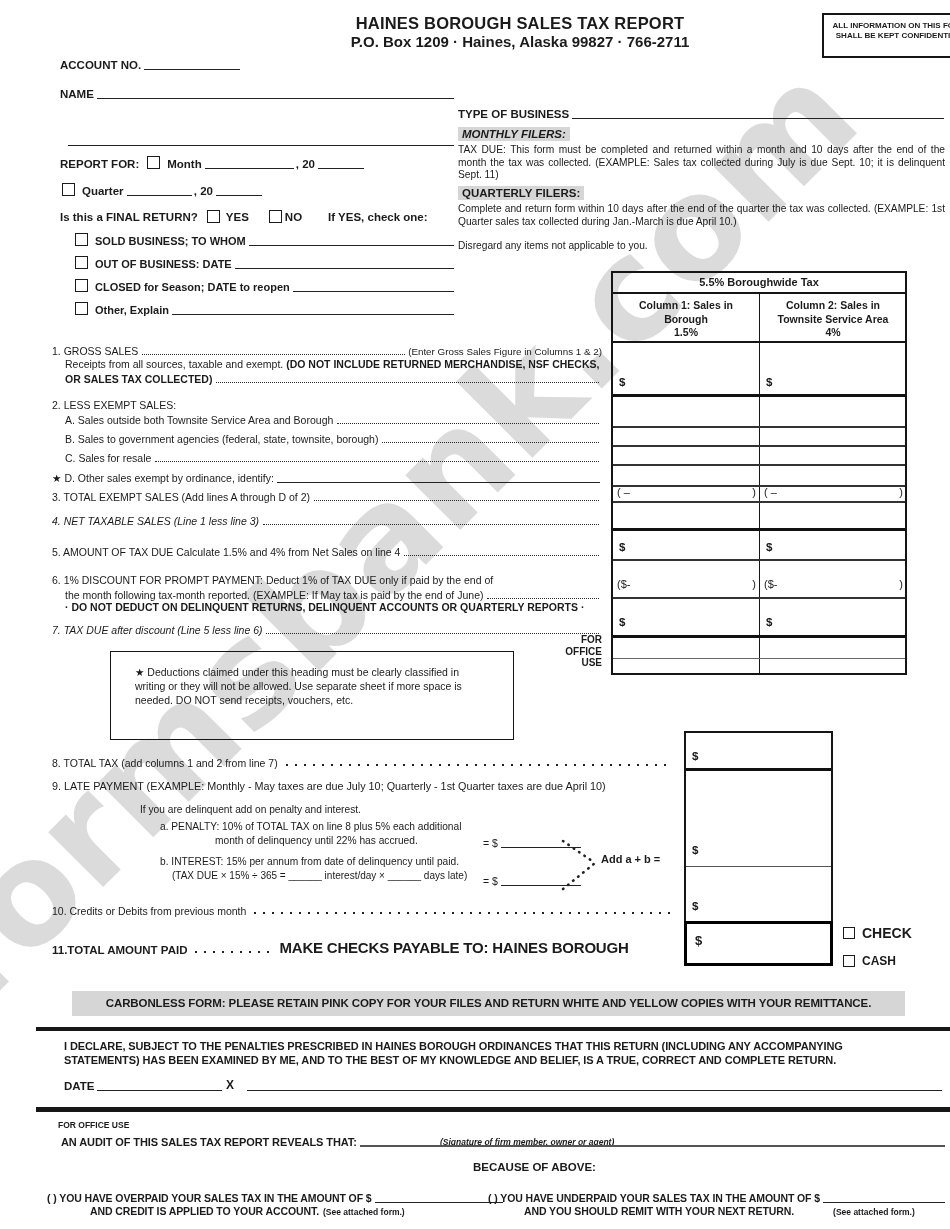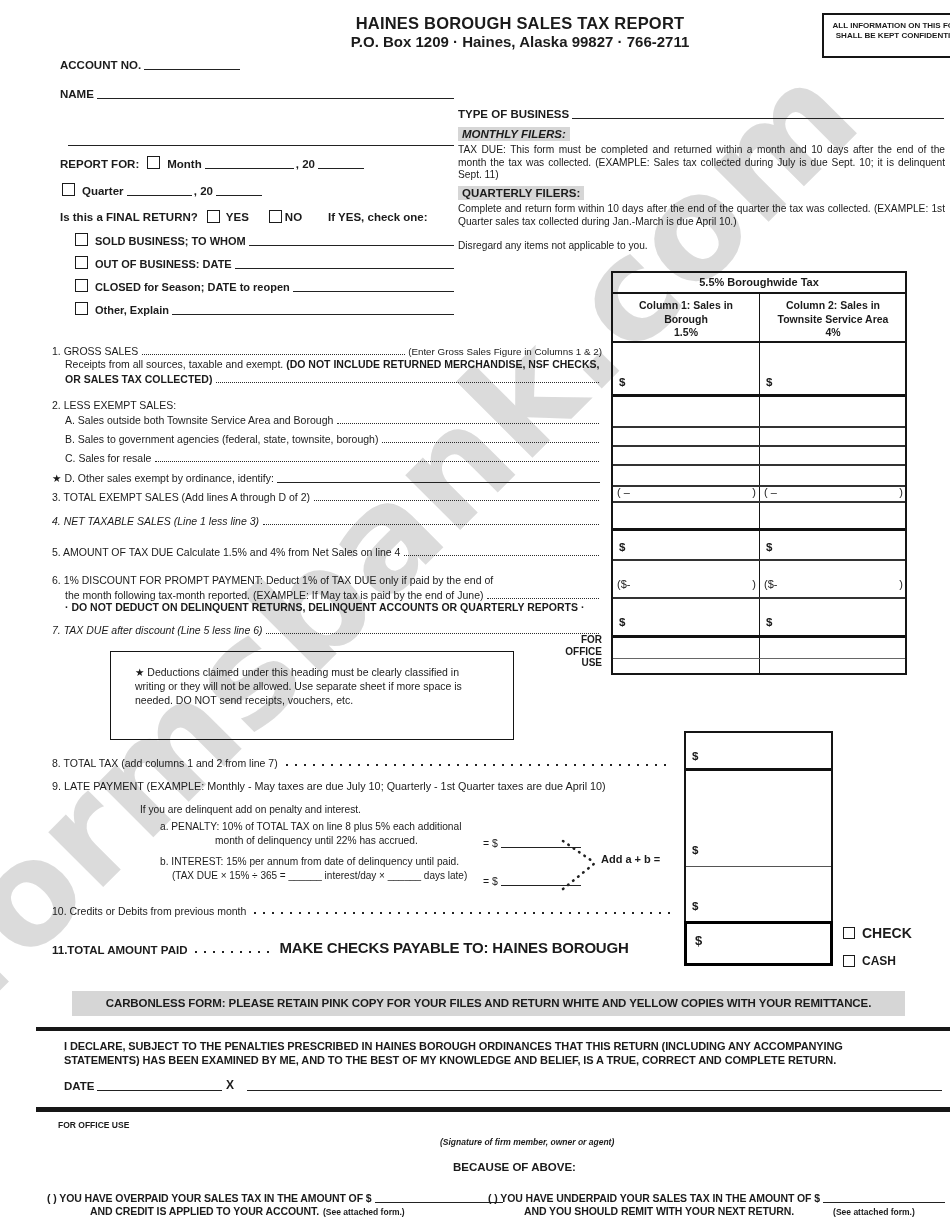--- a/index.html
+++ b/index.html
@@ -277,21 +277,25 @@
   </div>
   <div class="abs b" style="left:226px;top:1078px;font-size:12px;">X</div>
   <div class="row" style="left:244px;top:1077px;width:700px;height:15px;">
     <span class="ul"></span>
   </div>
   <div class="abs b" style="left:440px;top:1137px;font-size:8.5px;font-style:italic;">(Signature of firm member, owner or agent)</div>
 
   <div class="hl" style="left:36px;top:1107px;width:914px;height:5px;"></div>
 
   <div class="abs b" style="left:58px;top:1120px;font-size:8.5px;">FOR OFFICE USE</div>
-  <div class="abs b" style="left:453px;top:1161px;font-size:11.5px;">BECAUSE OF ABOVE:</div>
+  <div class="row" style="left:61px;top:1133px;width:886px;height:15px;">
+    <span class="b" style="font-size:11px;letter-spacing:-.1px;">AN AUDIT OF THIS SALES TAX REPORT REVEALS THAT:</span>
+    <span class="ul" style="border-bottom:2.5px solid #555;"></span>
+  </div>
+  <div class="abs b" style="left:473px;top:1161px;font-size:11.5px;">BECAUSE OF ABOVE:</div>
 
   <div class="row" style="left:47px;top:1190px;width:458px;height:14px;">
     <span class="b" style="font-size:10.5px;letter-spacing:-.1px;">(  )  YOU HAVE OVERPAID YOUR SALES TAX IN THE AMOUNT OF $</span>
     <span class="ul"></span>
   </div>
   <div class="row" style="left:90px;top:1205px;height:13px;align-items:baseline;">
     <span class="b" style="font-size:10.5px;letter-spacing:-.1px;">AND CREDIT IS APPLIED TO YOUR ACCOUNT.</span>
     <span class="b" style="font-size:8.5px;margin-left:4px;">(See attached form.)</span>
   </div>
   <div class="row" style="left:488px;top:1190px;width:459px;height:14px;">

